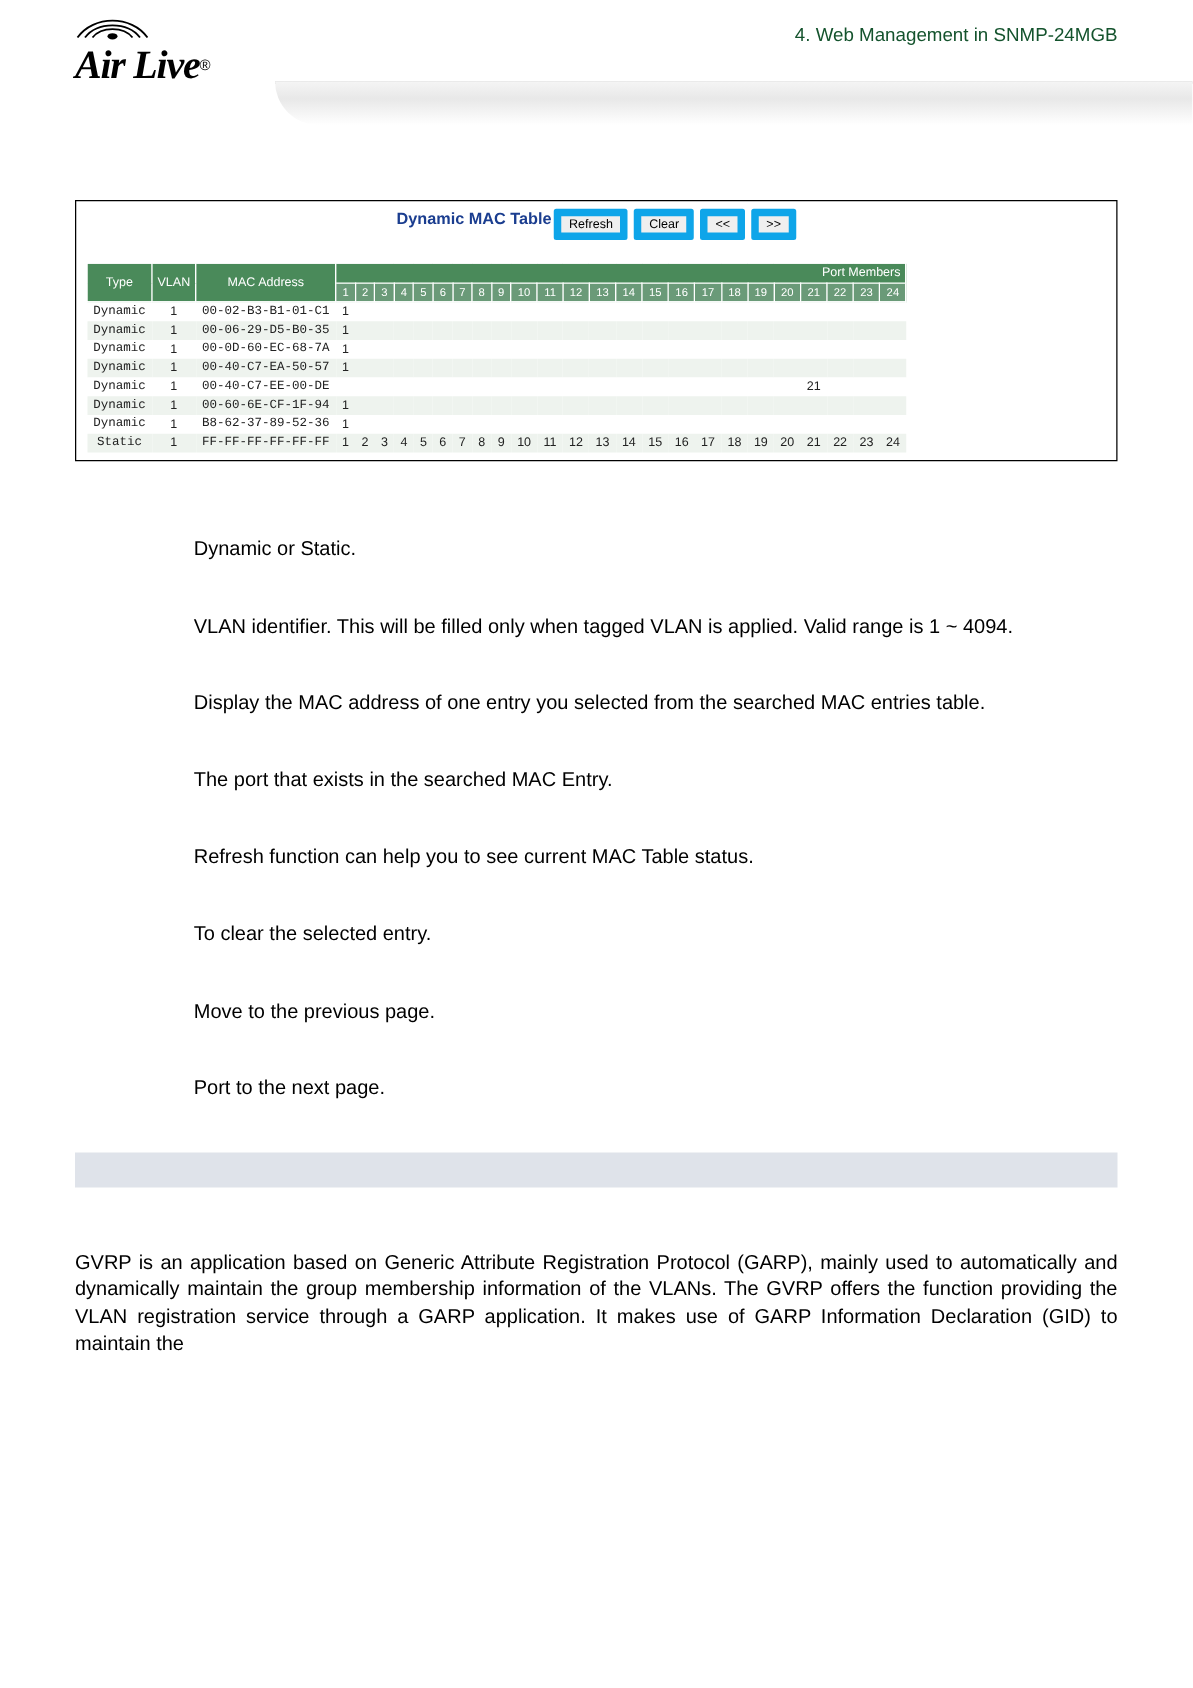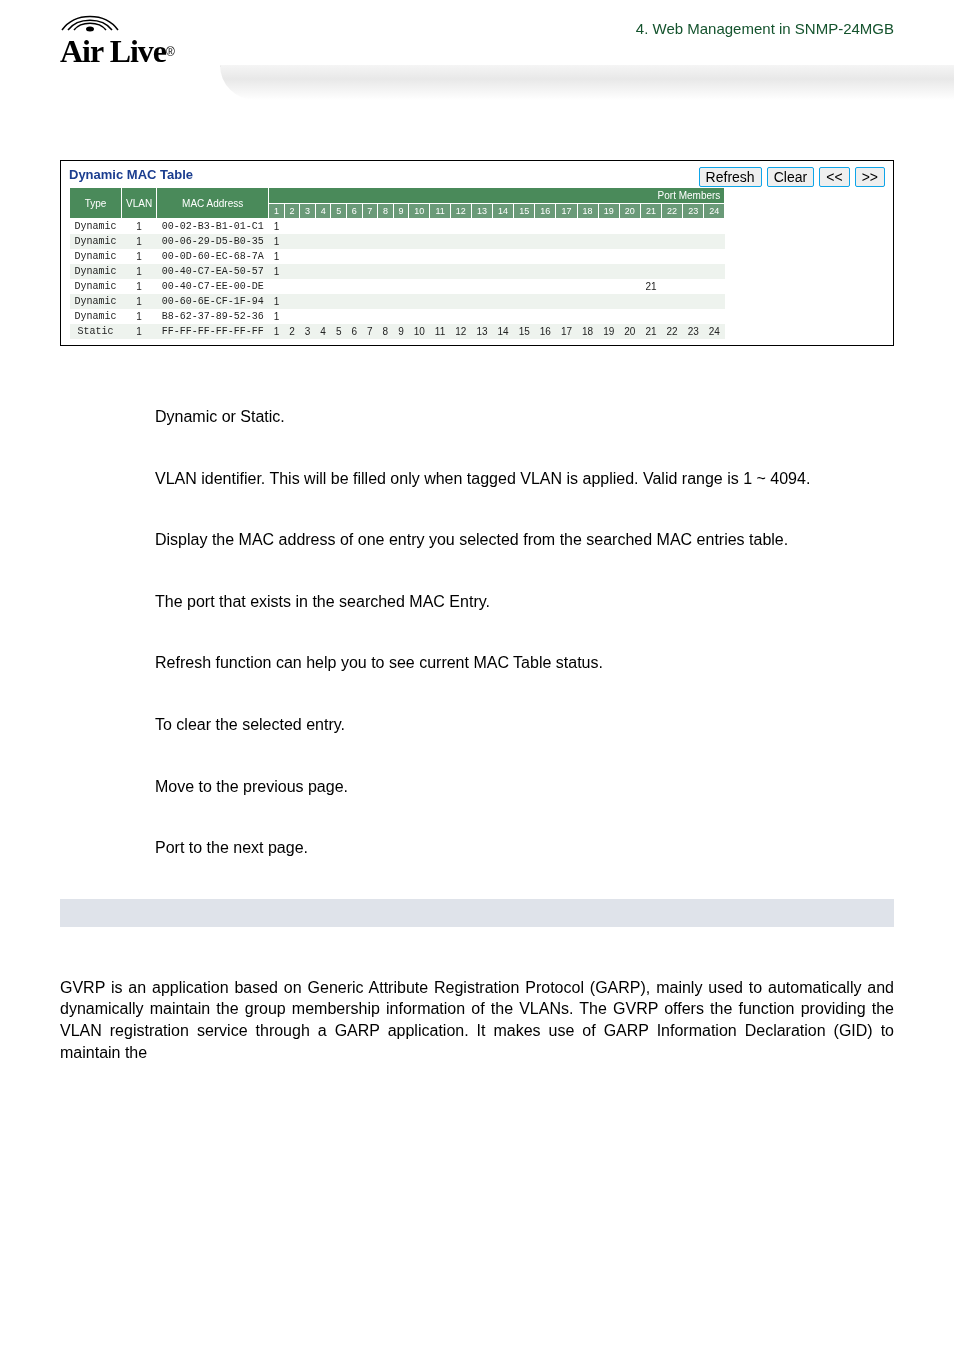--- a/index.html
+++ b/index.html
@@ -25,20 +25,21 @@
   }
   .logo {
     position: absolute;
     top: 10px;
     left: 60px;
   }
   .logo-text {
     font-family: 'Times New Roman', serif;
     font-size: 32px;
     font-weight: bold;
+    font-style: italic;
     letter-spacing: -1px;
   }
   .logo-reg {
     font-size: 12px;
     vertical-align: super;
   }
   .header-sweep {
     position: absolute;
     top: 65px;
     left: 220px;
@@ -61,34 +62,34 @@
   }
 
   .mac-table-box {
     border: 1px solid #000;
     padding: 6px 8px 6px 8px;
     margin-bottom: 60px;
     font-size: 11px;
   }
   .mac-table-header {
     display: flex;
-    justify-content: space-between;
+    justify-content: center;
     align-items: flex-start;
-    margin-bottom: 0;
+    margin-bottom: 18px;
   }
   .mac-title {
     color: #1a3d8f;
     font-weight: bold;
     font-size: 13px;
   }
   .btn-row button {
-    font-size: 14px;
+    font-size: 10px;
     padding: 1px 6px;
     background: #efefef;
-    border: 1px solid #0ea5e9;
+    border: 6px solid #0ea5e9;
     border-radius: 2px;
     margin-left: 2px;
     cursor: pointer;
     font-family: inherit;
   }
   table.mac {
     border-collapse: collapse;
     font-size: 10px;
   }
   table.mac th {

